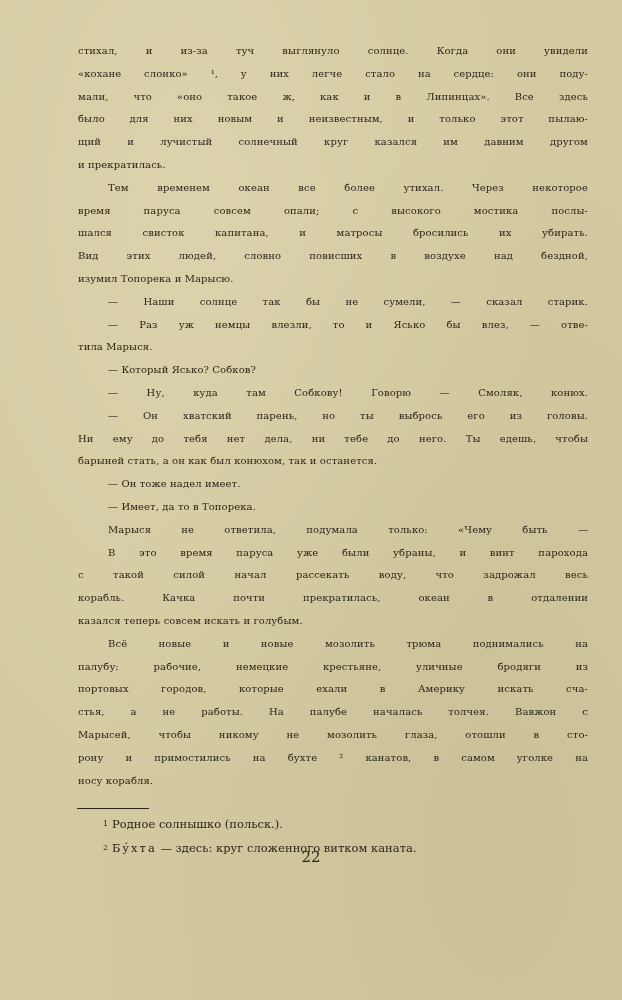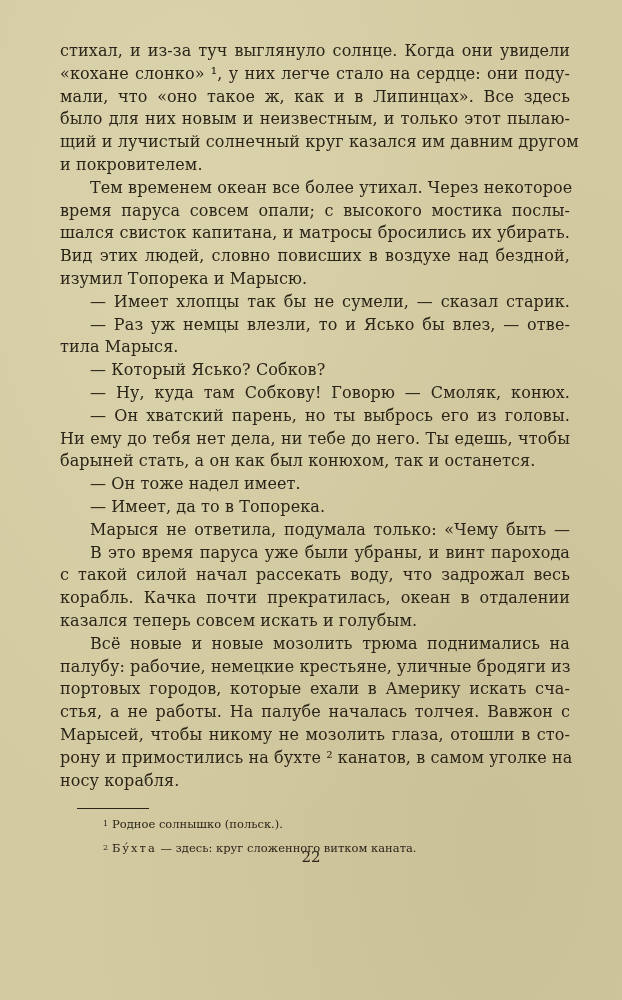--- a/index.html
+++ b/index.html
@@ -6,22 +6,22 @@
   body {
     width:622px; height:1000px; overflow:hidden;
     background:#d3caa1;
     background-image: radial-gradient(ellipse at 30% 20%, rgba(255,250,220,0.18), rgba(0,0,0,0) 60%),
                       radial-gradient(ellipse at 80% 85%, rgba(120,110,70,0.10), rgba(0,0,0,0) 60%);
     font-family: "DejaVu Serif", "Liberation Serif", serif;
     color:#2b2519;
     position:relative;
   }
   .page {
-    position:absolute; left:60px; top:40px; width:510px;
-    font-size:16px; line-height:22.8px;
+    position:absolute; left:78px; top:40px; width:510px;
+    font-size:10px; line-height:22.8px;
     letter-spacing:0.1px;
   }
   .line { display:block; white-space:nowrap; text-align:justify; text-align-last:justify; height:22.8px; }
   .line.last { text-align-last:left; }
   .line.indent { padding-left:30px; }
   .rule {
     position:absolute; left:77px; top:808px; width:72px; height:1px; background:#2b2519;
   }
   .notes {
     position:absolute; left:103px; top:812px; width:380px;
@@ -36,27 +36,27 @@
 </style>
 </head>
 <body>
 
 <div class="page" id="body-text">
     <span class="line">стихал, и из-за туч выглянуло солнце. Когда они увидели</span>
     <span class="line">«кохане слонко» ¹, у них легче стало на сердце: они поду-</span>
     <span class="line">мали, что «оно такое ж, как и в Липинцах». Все здесь</span>
     <span class="line">было для них новым и неизвестным, и только этот пылаю-</span>
     <span class="line">щий и лучистый солнечный круг казался им давним другом</span>
-    <span class="line last">и покровителем.</span>
+    <span class="line last">и прекратилась.</span>
     <span class="line indent">Тем временем океан все более утихал. Через некоторое</span>
     <span class="line">время паруса совсем опали; с высокого мостика послы-</span>
     <span class="line">шался свисток капитана, и матросы бросились их убирать.</span>
     <span class="line">Вид этих людей, словно повисших в воздухе над бездной,</span>
     <span class="line last">изумил Топорека и Марысю.</span>
-    <span class="line indent">— Имеет хлопцы так бы не сумели, — сказал старик.</span>
+    <span class="line indent">— Наши солнце так бы не сумели, — сказал старик.</span>
     <span class="line indent">— Раз уж немцы влезли, то и Ясько бы влез, — отве-</span>
     <span class="line last">тила Марыся.</span>
     <span class="line indent last">— Который Ясько? Собков?</span>
     <span class="line indent">— Ну, куда там Собкову! Говорю — Смоляк, конюх.</span>
     <span class="line indent">— Он хватский парень, но ты выбрось его из головы.</span>
     <span class="line">Ни ему до тебя нет дела, ни тебе до него. Ты едешь, чтобы</span>
     <span class="line last">барыней стать, а он как был конюхом, так и останется.</span>
     <span class="line indent last">— Он тоже надел имеет.</span>
     <span class="line indent last">— Имеет, да то в Топорека.</span>
     <span class="line indent">Марыся не ответила, подумала только: «Чему быть —</span>

